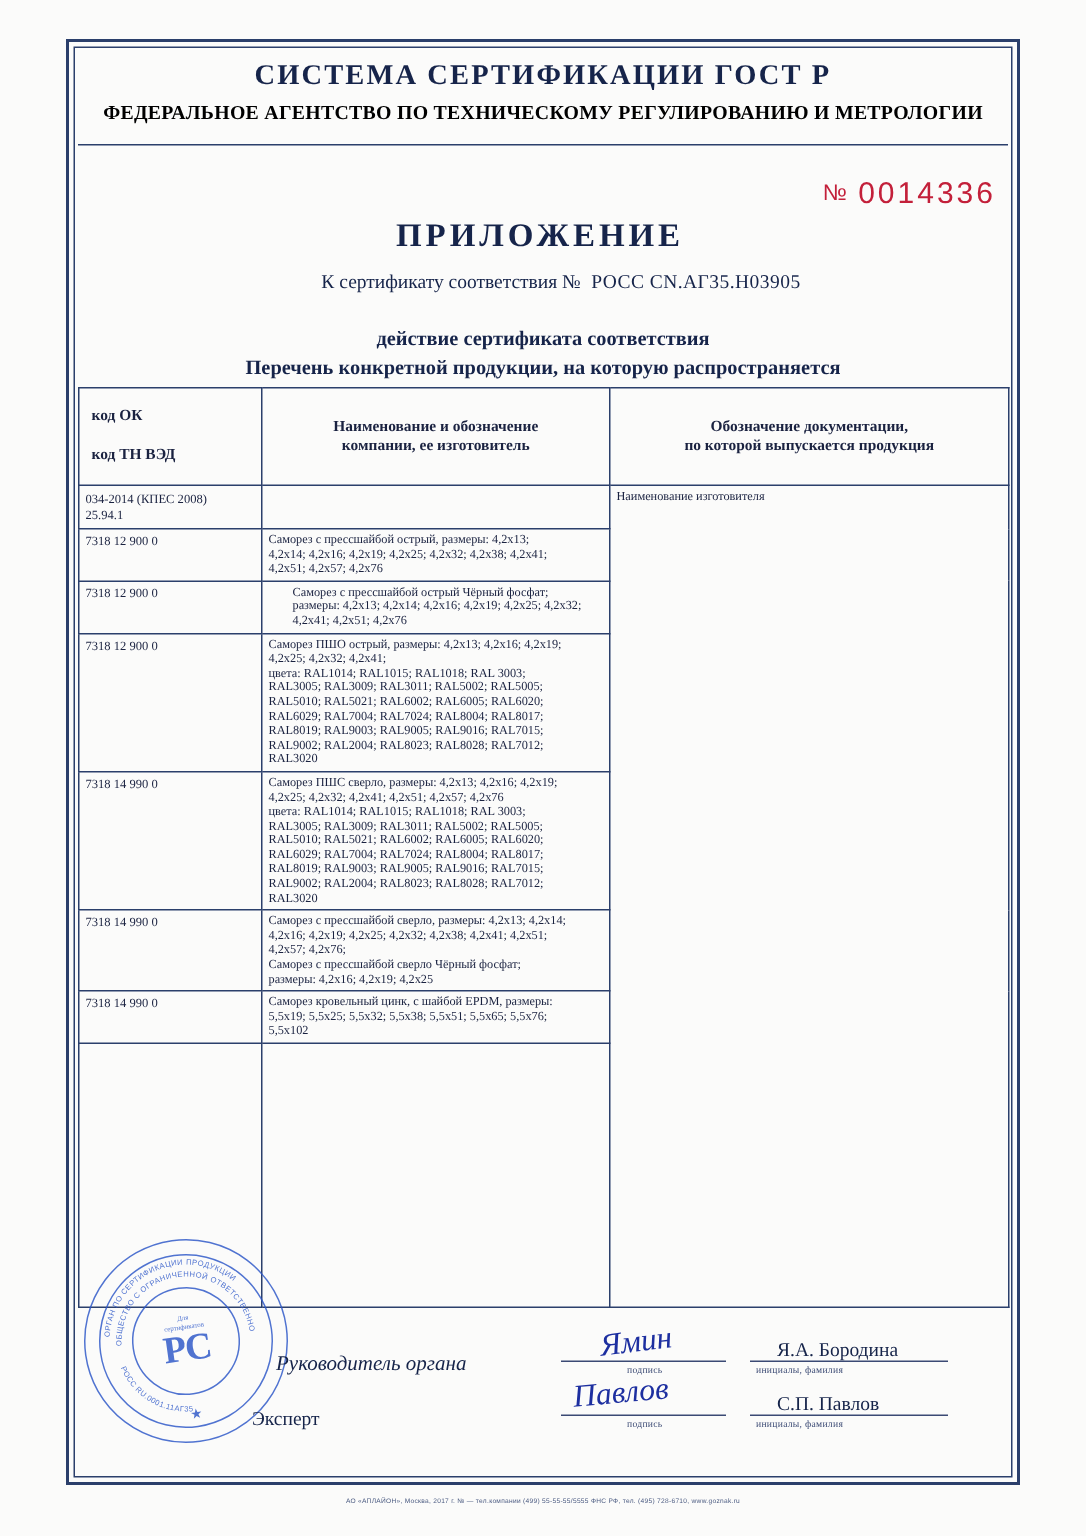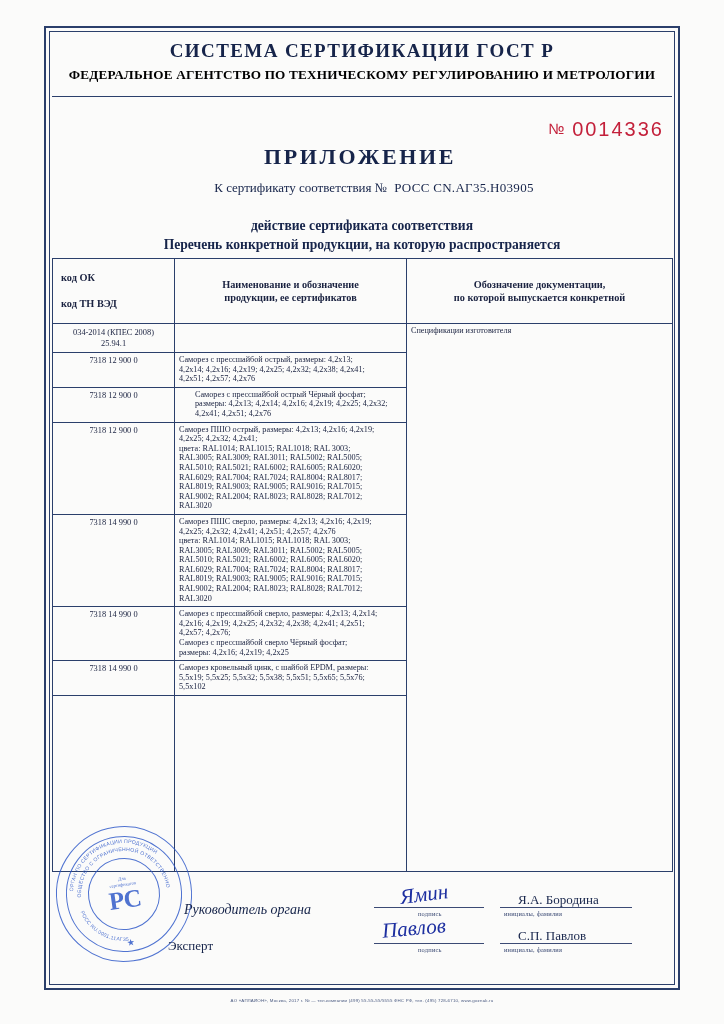--- a/index.html
+++ b/index.html
@@ -135,21 +135,21 @@
     vertical-align: middle;
     line-height: 13px;
   }
   .th-left-inner {
     text-align: left;
     padding-left: 8px;
     line-height: 26px;
   }
   .cell-code {
     font-size: 8.4px;
-    text-align: center;
+    text-align: left;
     vertical-align: bottom;
     padding-bottom: 3px;
     line-height: 11px;
   }
   .cell-code.top {
     vertical-align: top;
     padding-top: 3px;
   }
   .cell-name {
     line-height: 9.6px;
@@ -314,34 +314,34 @@
     <thead>
       <tr>
         <th>
           <div class="th-left-inner">
             <div>код ОК</div>
             <div>код ТН ВЭД</div>
           </div>
         </th>
         <th>
           <div>Наименование и обозначение</div>
-          <div>продукции, ее сертификатов</div>
+          <div>компании, ее изготовитель</div>
         </th>
         <th>
           <div>Обозначение документации,</div>
-          <div>по которой выпускается конкретной</div>
+          <div>по которой выпускается продукция</div>
         </th>
       </tr>
     </thead>
     <tbody id="tbody">
         <tr>
           <td class="cell-code top" style="white-space: pre-line;">034-2014 (КПЕС 2008)
 25.94.1</td>
           <td class="cell-name" style="white-space: pre-line;"></td>
-          <td class="cell-doc" rowspan="8">Спецификации изготовителя</td>
+          <td class="cell-doc" rowspan="8">Наименование изготовителя</td>
         </tr>
         <tr>
           <td class="cell-code" style="white-space: pre-line;">7318 12 900 0</td>
           <td class="cell-name" style="white-space: pre-line; margin-left: 36px;">Саморез с прессшайбой острый, размеры:  4,2х13;
 4,2х14; 4,2х16; 4,2х19; 4,2х25; 4,2х32; 4,2х38; 4,2х41;
 4,2х51; 4,2х57; 4,2х76</td>
         </tr>
         <tr>
           <td class="cell-code" style="white-space: pre-line;">7318 12 900 0</td>
           <td class="cell-name" style="white-space: pre-line; padding-left: 20px;">Саморез с прессшайбой острый Чёрный фосфат;

